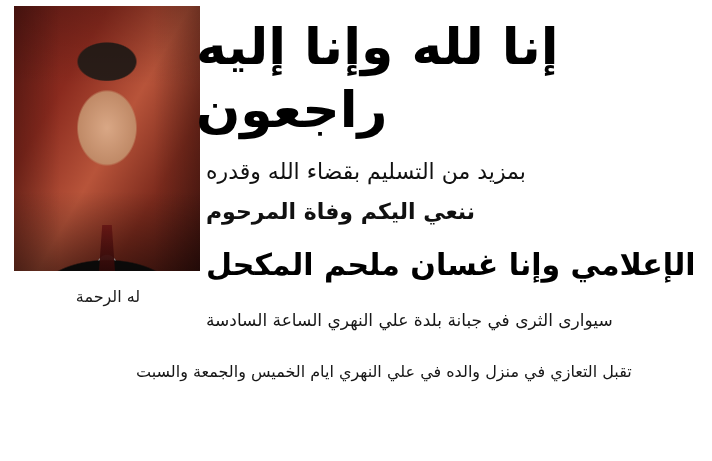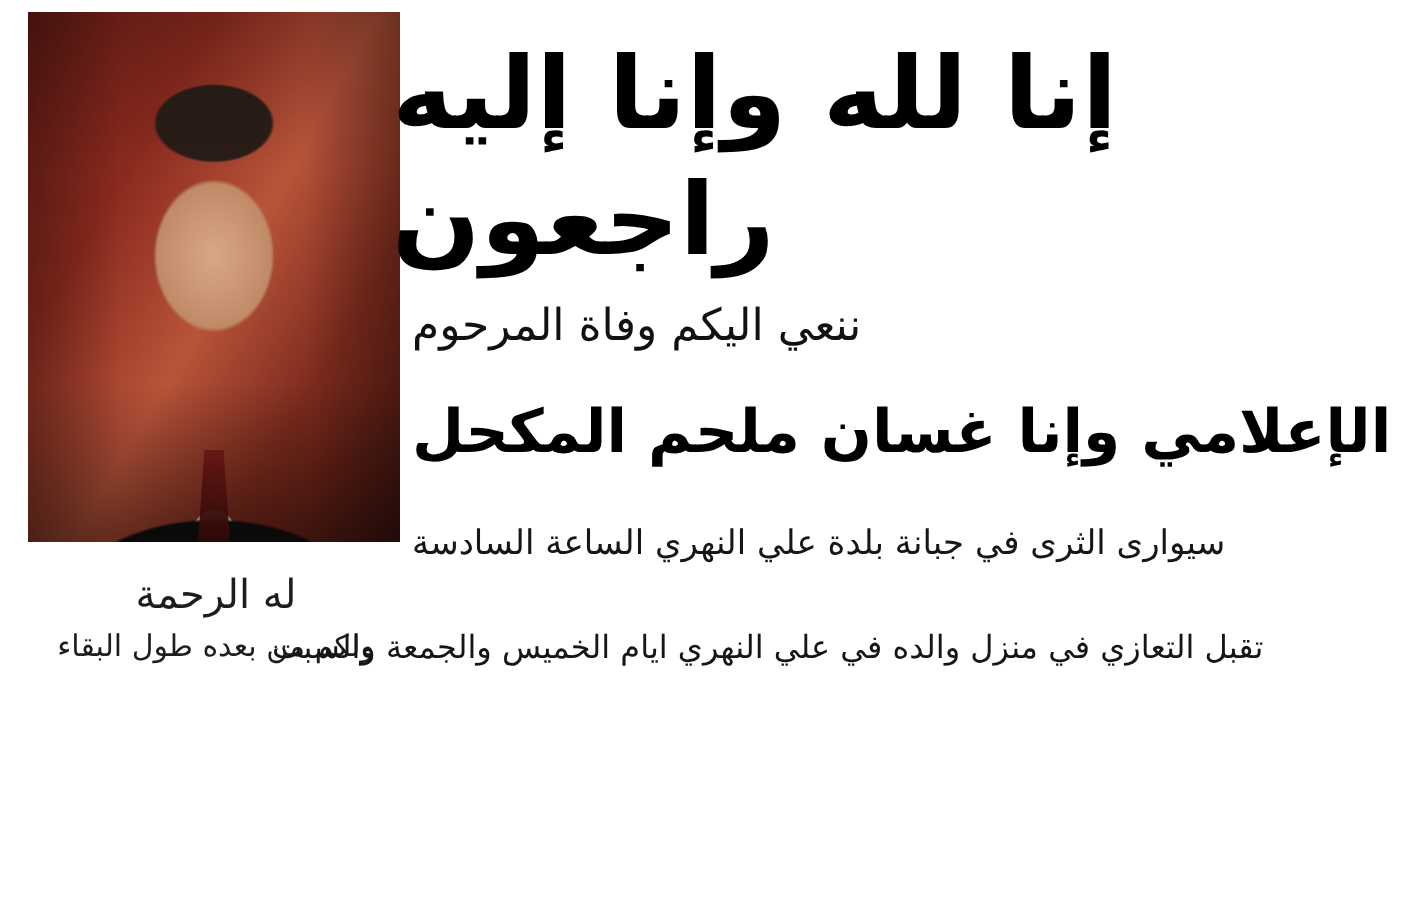--- a/index.html
+++ b/index.html
@@ -69,21 +69,21 @@
     position: absolute;
     left: 10px;
     top: 284px;
     width: 196px;
     text-align: center;
     direction: rtl;
     color: #1d1d1d;
     font-family: "DejaVu Sans", sans-serif;
   }
   .photo-caption .line1 {
-    font-size: 20px;
+    font-size: 16px;
     line-height: 26px;
   }
   .photo-caption .line2 {
     font-size: 15px;
     line-height: 26px;
   }
 
   
   .main {
     position: absolute;
@@ -111,20 +111,21 @@
     margin-top: 14px;
     font-size: 22px;
     line-height: 34px;
     color: #111111;
   }
   .sub2 {
     margin-top: 6px;
     font-size: 22px;
     line-height: 34px;
     color: #111111;
+    font-weight: bold;
   }
 
   .deceased-name {
     margin-top: 16px;
     font-size: 30px;
     font-weight: bold;
     line-height: 40px;
     color: #000000;
     letter-spacing: -0.5px;
   }
@@ -155,27 +156,27 @@
 <div class="page">
 
   <div class="photo-wrap">
     <div class="photo"></div>
     <div class="photo-tie"></div>
     <div class="photo-vignette"></div>
   </div>
 
   <div class="photo-caption">
     <div class="line1">له الرحمة</div>
-    <div class="line2">ولكم من بعده طول البقاء</div>
   </div>
 
   <div class="main">
 
     <div class="basmala">إنا لله وإنا إليه راجعون</div>
 
+    <div class="sub1">بمزيد من التسليم بقضاء الله وقدره</div>
     <div class="sub2">ننعي اليكم وفاة المرحوم</div>
 
     <div class="deceased-name">الإعلامي وإنا غسان ملحم المكحل</div>
 
     <div class="burial">
       <div>سيوارى الثرى في جبانة بلدة علي النهري الساعة السادسة</div>
     </div>
 
     <div class="condolences wide">
       <div class="c1">تقبل التعازي في منزل والده في علي النهري ايام الخميس والجمعة والسبت</div>

